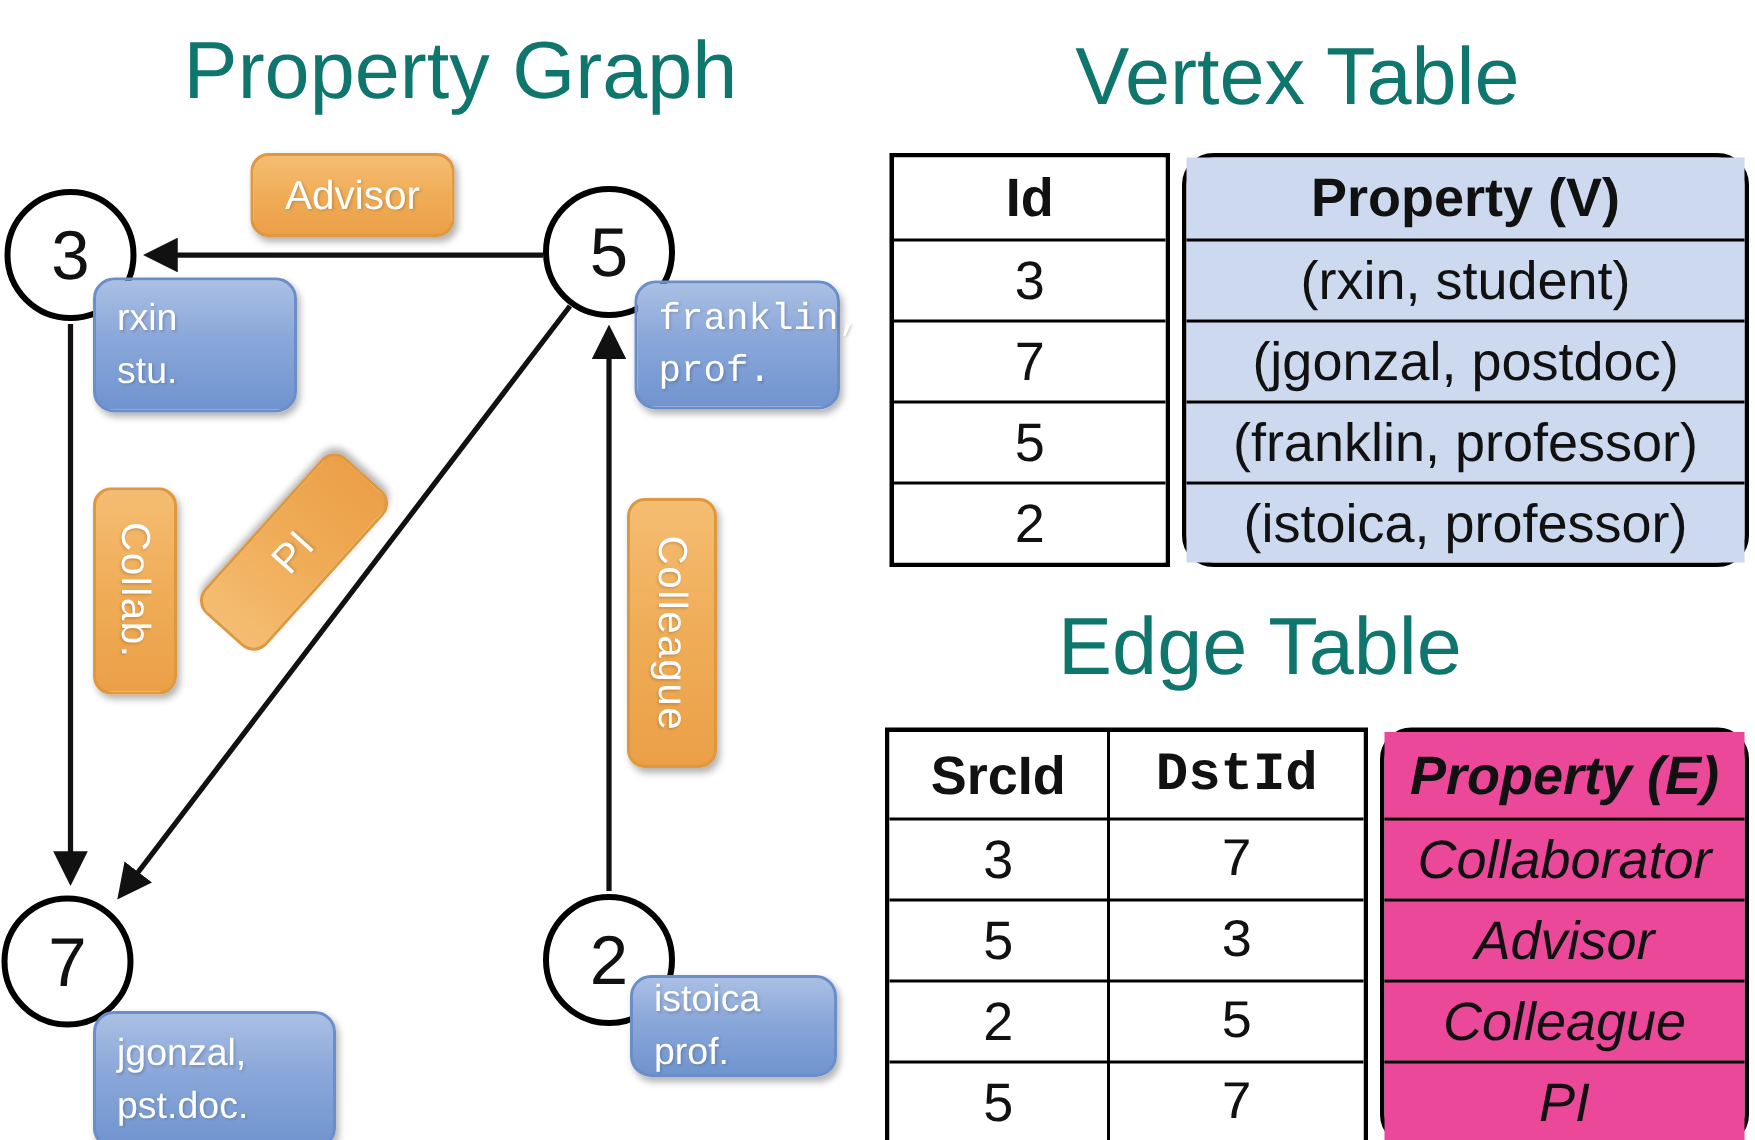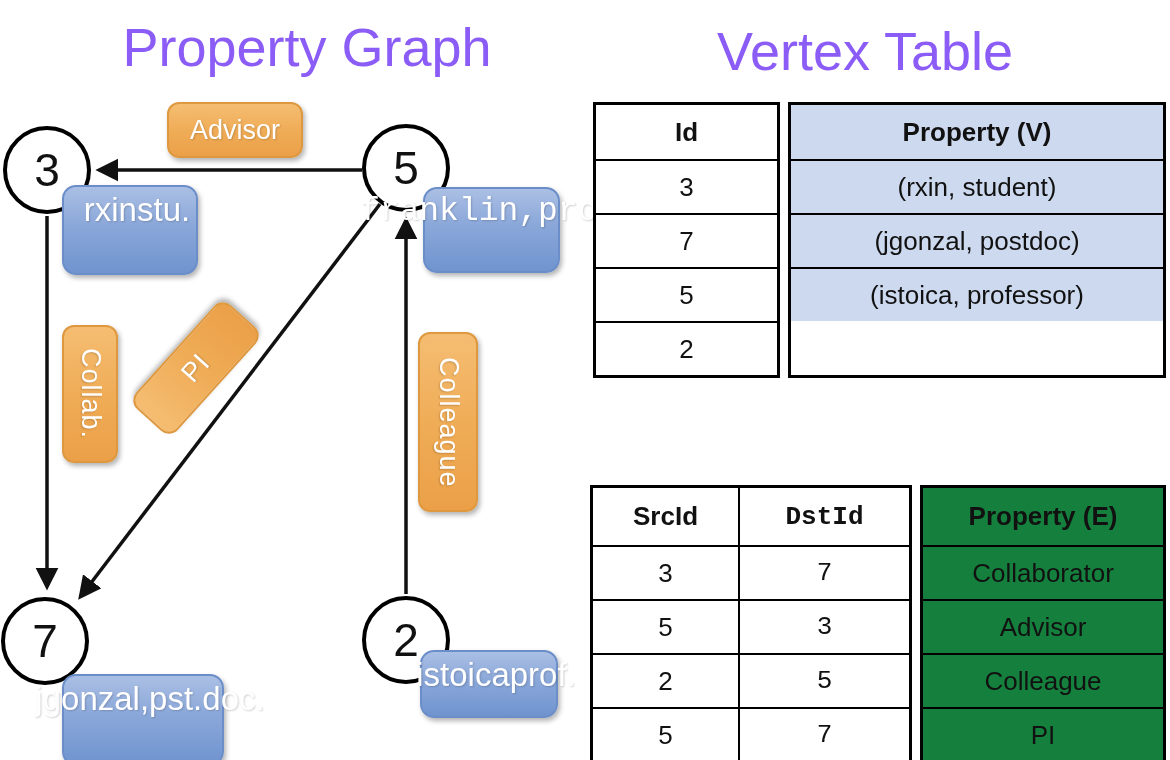--- a/index.html
+++ b/index.html
@@ -3,21 +3,21 @@
 <meta charset="utf-8">
 <style>
   html,body{margin:0;padding:0;background:#fff;}
   .stage{
     position:relative;width:1170px;height:760px;overflow:hidden;background:#fff;
     font-family:"Liberation Sans","DejaVu Sans",sans-serif;color:#111;
   }
   
   .title{
     position:absolute;text-align:center;font-size:54px;font-weight:400;
-    letter-spacing:0px;color:#8b5cf6;white-space:nowrap;
+    letter-spacing:0px;color:#0f766e;white-space:nowrap;
   }
   .graph-title{left:37px;top:16px;width:540px;}
   .vtable-title{left:600px;top:20px;width:530px;}
   .etable-title{left:575px;top:400px;width:530px;}
 
   
   .edges{position:absolute;left:0;top:0;}
 
   
   .vertex-circle{
@@ -38,50 +38,51 @@
   }
   .vtext{writing-mode:vertical-rl;text-orientation:mixed;letter-spacing:1px;}
   .pi-box{transform:rotate(-138deg);}
 
   
   .node-label{
     position:absolute;border-radius:14px;box-sizing:border-box;
     background:linear-gradient(180deg,#aabfe4 0%,#8aa7d9 45%,#7094cf 100%);
     border:2px solid #6b8ec9;
     box-shadow:2px 3px 5px rgba(0,0,0,0.30);
-    color:#fff;font-size:33px;line-height:1.4;
-    display:flex;flex-direction:row;justify-content:center;
+    color:#fff;font-size:25px;line-height:1.4;
+    display:flex;flex-direction:column;justify-content:center;
     padding-left:14px;text-shadow:1px 1px 2px rgba(0,0,0,0.18);
   }
 
   
   .datatable{position:absolute;display:flex;}
   .subtable{border:3px solid #000;box-sizing:border-box;background:#fff;}
   .tgap{width:8px;}
-  .grow{flex:1;}
+  .grow{flex:1;border-radius:21px;}
   .cell{
     height:54px;box-sizing:border-box;display:flex;align-items:center;justify-content:center;
-    font-size:26px;color:#111;background:#fff;
+    font-size:36px;color:#111;background:#fff;
   }
   .cell + .cell{border-top:2px solid #000;}
   .cell.header{font-weight:bold;}
   .blue-cells .cell{background:#cdd9ee;}
-  .tan-cells .cell{background:#15803d;}
+  .tan-cells .cell{background:#ec4899;font-style:italic;}
   .pair{display:flex;flex-direction:row;padding:0;}
   .pair .tcol{flex:1;}
   .pair .tcol + .tcol{border-left:2px solid #000;font-family:Liberation Mono, monospace;}
   .edge-dt .cell.header{height:57px;}
 </style>
 </head>
 <body>
 
 <div class="stage">
 
   <div class="title graph-title">Property Graph</div>
   <div class="title vtable-title">Vertex Table</div>
+  <div class="title etable-title">Edge Table</div>
 
   <svg class="edges" width="585" height="760" viewBox="0 0 585 760">
     <defs>
       <marker id="arrow" viewBox="0 0 10 10" refX="8" refY="5" markerWidth="6.6" markerHeight="6.6" orient="auto-start-reverse">
         <polygon points="0,0 10,5 0,10" fill="#111"></polygon>
       </marker>
     </defs>
     <line x1="362" y1="170" x2="100" y2="170" stroke="#111" stroke-width="3.5" marker-end="url(#arrow)"></line>
     <line x1="47" y1="216" x2="47" y2="586" stroke="#111" stroke-width="3.5" marker-end="url(#arrow)"></line>
     <line x1="380" y1="204" x2="81" y2="596" stroke="#111" stroke-width="3.5" marker-end="url(#arrow)"></line>
@@ -137,20 +138,21 @@
       <div class="cell">3</div>
       <div class="cell">7</div>
       <div class="cell">5</div>
       <div class="cell">2</div>
     </div>
     <div class="tgap"></div>
     <div class="subtable grow blue-cells">
       <div class="cell header">Property (V)</div>
       <div class="cell">(rxin, student)</div>
       <div class="cell">(jgonzal, postdoc)</div>
+      <div class="cell">(franklin, professor)</div>
       <div class="cell">(istoica, professor)</div>
     </div>
   </div>
 
   <div class="datatable edge-dt" style="left:590px;top:485px;width:576px;">
     <div class="subtable pair" style="width:322px;">
       <div class="tcol" style="flex:0 0 145px;">
         <div class="cell header">SrcId</div>
         <div class="cell">3</div>
         <div class="cell">5</div>

